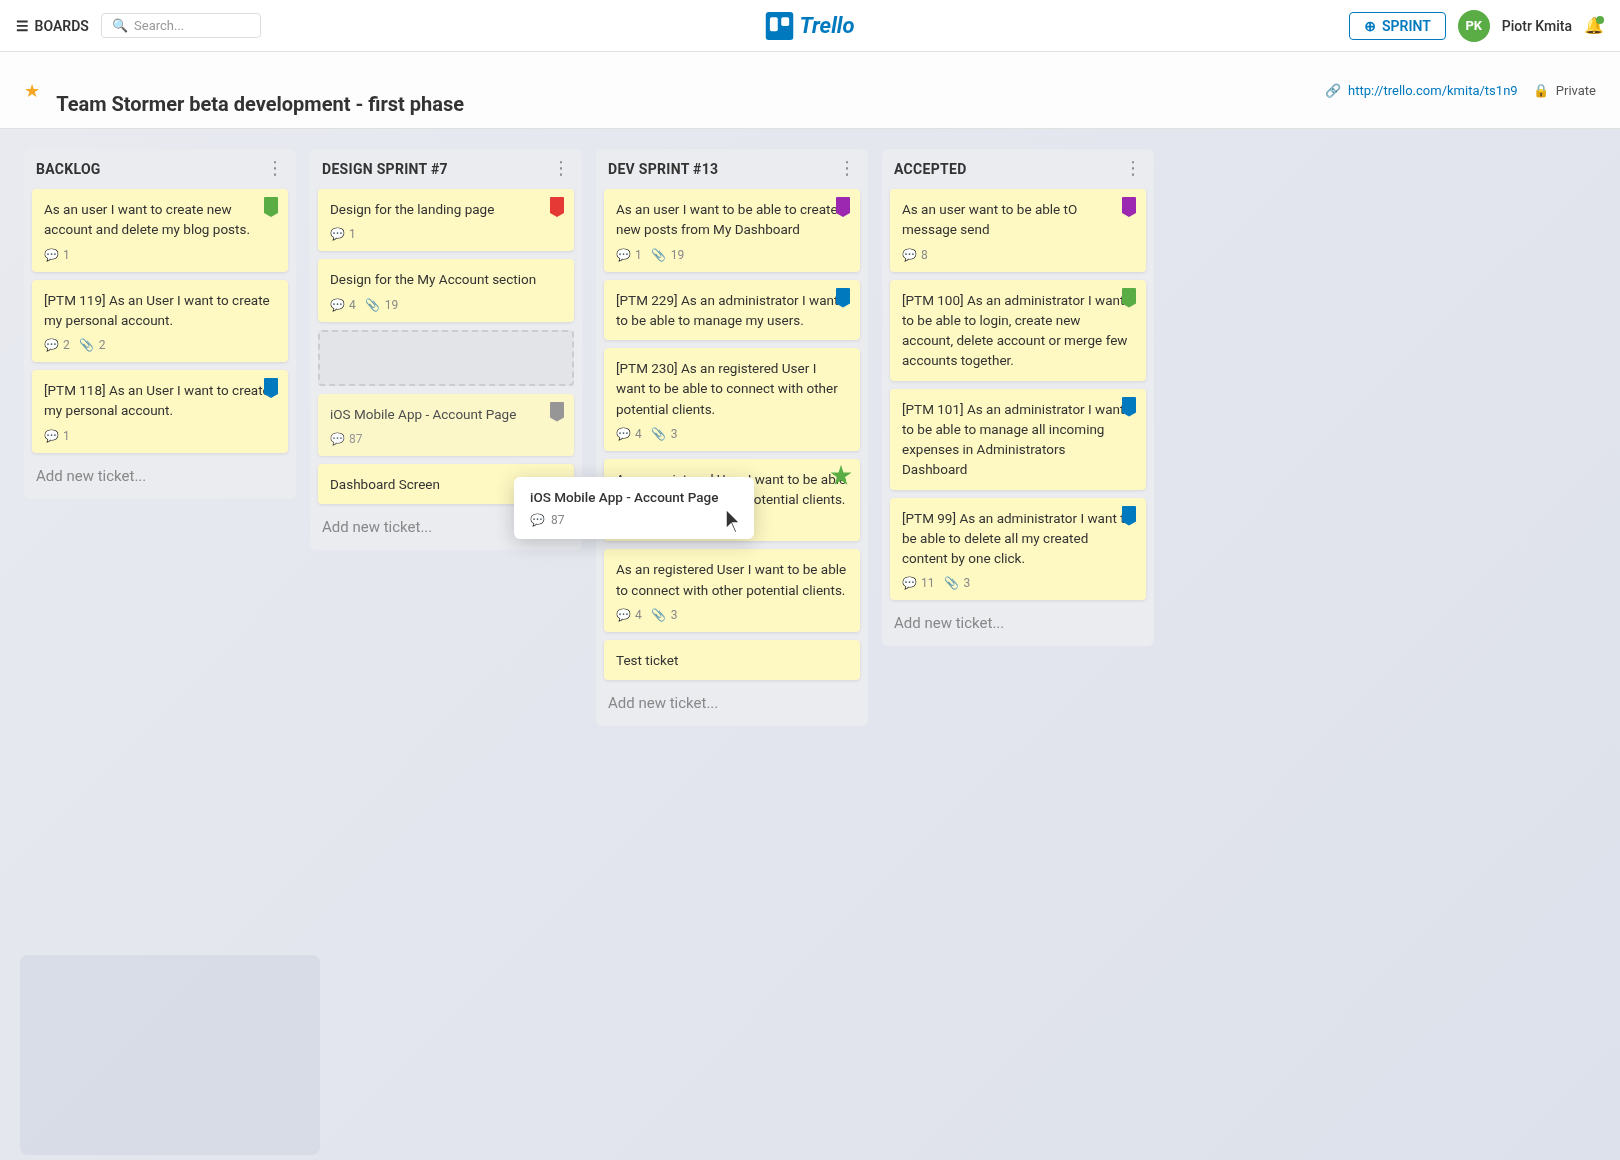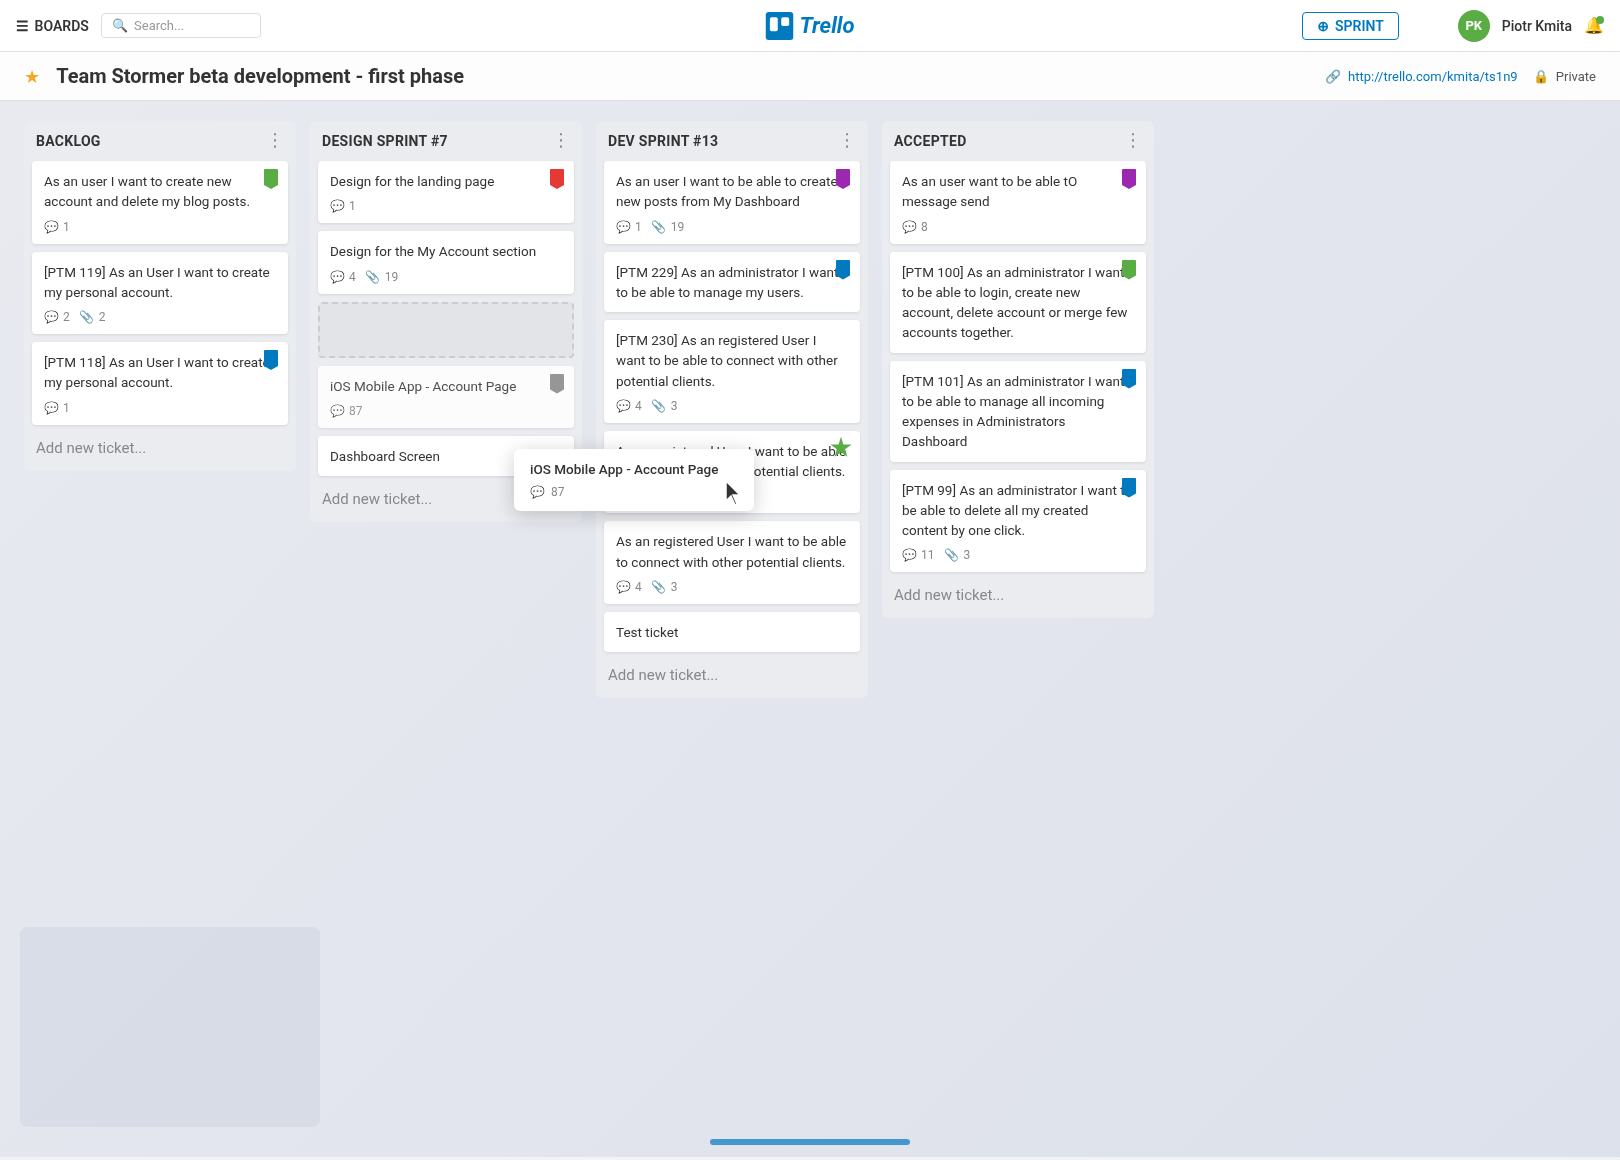--- a/index.html
+++ b/index.html
@@ -11,32 +11,32 @@
       padding: 0 16px; border-bottom: 1px solid #e0e0e0; position: relative; z-index: 100;
     }
     .header-left { display: flex; align-items: center; gap: 12px; }
     .header-logo { position: absolute; left: 50%; transform: translateX(-50%); display: flex; align-items: center; gap: 6px; }
     .header-logo-icon { width: 28px; height: 28px; }
     .header-logo-text { font-size: 22px; font-weight: 700; color: #0079bf; font-style: italic; }
     .header-right { margin-left: auto; display: flex; align-items: center; gap: 12px; }
     .boards-btn { display: flex; align-items: center; gap: 6px; font-weight: 600; font-size: 14px; color: #333; cursor: pointer; }
     .search-box { display: flex; align-items: center; gap: 6px; border: 1px solid #ddd; border-radius: 4px; padding: 4px 10px; font-size: 13px; color: #999; cursor: pointer; min-width: 160px; }
     .create-btn { display: flex; align-items: center; gap: 6px; border: 1px solid #0079bf; color: #0079bf; border-radius: 4px; padding: 5px 14px; font-size: 14px; font-weight: 600; cursor: pointer; background: #fff; }
-    .user-avatar { background: #5aac44; color: #fff; border-radius: 50%; width: 32px; height: 32px; display: flex; align-items: center; justify-content: center; font-size: 13px; font-weight: 700; margin-left: 47px; }
+    .user-avatar { background: #5aac44; color: #fff; border-radius: 50%; width: 32px; height: 32px; display: flex; align-items: center; justify-content: center; font-size: 13px; font-weight: 700; }
     .user-name { font-size: 14px; font-weight: 500; color: #333; }
     .notification-icon { position: relative; cursor: pointer; }
     .notification-dot { position: absolute; top: 0; right: 0; width: 8px; height: 8px; background: #5aac44; border-radius: 50%; }
 
     
     .board-titlebar {
       display: flex; align-items: center; background: rgba(255,255,255,0.85);
       padding: 12px 24px; border-bottom: 1px solid #e0e0e0; gap: 16px;
     }
     .board-star { color: #f5a623; font-size: 18px; cursor: pointer; }
-    .board-title { font-size: 20px; font-weight: 700; color: #333; }
+    .board-title { font-size: 20px; font-weight: 700; color: #333; margin-top: 28px; }
     .board-meta { margin-left: auto; display: flex; align-items: center; gap: 16px; }
     .board-url { font-size: 13px; color: #0079bf; display: flex; align-items: center; gap: 6px; }
     .board-privacy { font-size: 13px; color: #555; display: flex; align-items: center; gap: 6px; }
 
     
     .columns-area {
       display: flex; gap: 14px; padding: 20px 24px; overflow-x: auto; align-items: flex-start;
       background: linear-gradient(135deg, #e8eaf0 0%, #dde1eb 100%);
       min-height: calc(1160px - 52px - 52px);
       position: relative;
@@ -55,21 +55,21 @@
       background: #ebecf0; border-radius: 6px; width: 272px; flex-shrink: 0;
       padding: 10px 8px 8px; display: flex; flex-direction: column; gap: 8px;
       max-height: 900px;
     }
     .column-header { display: flex; align-items: flex-end; justify-content: space-between; padding: 0 4px 4px; }
     .column-title { font-weight: 700; font-size: 14px; color: #333; text-transform: uppercase; letter-spacing: 0.3px; }
     .column-menu { color: #888; cursor: pointer; font-size: 18px; line-height: 1; }
 
     
     .card {
-      background: #ffffff; border-radius: 4px; padding: 10px 12px;
+      background: #fef9c3; border-radius: 4px; padding: 10px 12px;
       box-shadow: 0 1px 3px rgba(0,0,0,0.1); cursor: pointer; position: relative;
     }
     .card-title { font-size: 13.5px; color: #333; line-height: 1.5; }
     .card-footer { display: flex; align-items: center; gap: 10px; margin-top: 8px; flex-wrap: wrap; }
     .card-meta { display: flex; align-items: center; gap: 4px; font-size: 12px; color: #888; }
     .card-badge { position: absolute; top: 8px; right: 10px; }
     .badge-flag { width: 14px; height: 20px; border-radius: 1px; }
     .badge-green { background: #5aac44; clip-path: polygon(0 0, 100% 0, 100% 80%, 50% 100%, 0 80%); }
     .badge-red { background: #e53935; clip-path: polygon(0 0, 100% 0, 100% 80%, 50% 100%, 0 80%); }
     .badge-blue { background: #0079bf; clip-path: polygon(0 0, 100% 0, 100% 80%, 50% 100%, 0 80%); }

